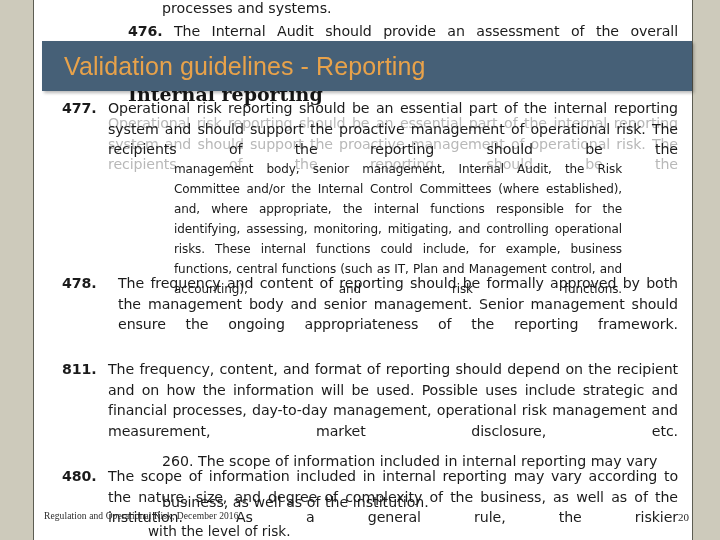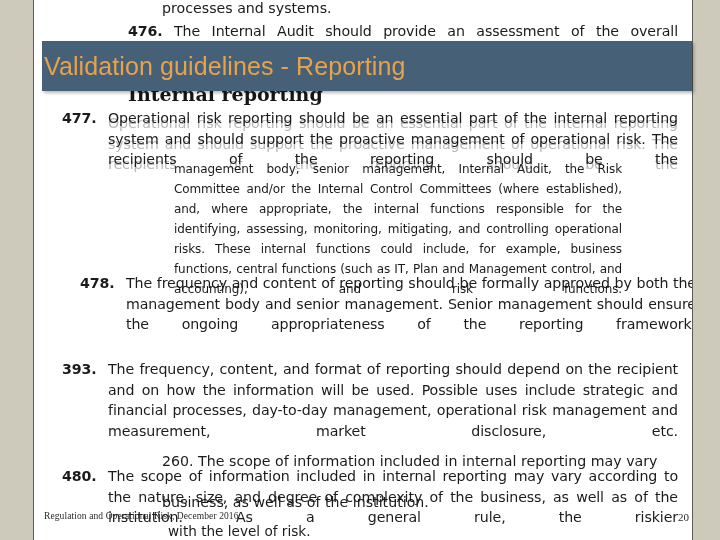--- a/index.html
+++ b/index.html
@@ -116,21 +116,21 @@
     background: #466077;
     box-shadow: 2px 2px 3px rgba(0,0,0,0.28);
     display: flex;
     align-items: center;
   }
   #title-bar .title-text {
     color: #e8a24a;
     font-family: "Liberation Sans", sans-serif;
     font-size: 25px;
     font-weight: 400;
-    padding-left: 2px;
+    padding-left: 22px;
     letter-spacing: 0.1px;
     white-space: nowrap;
   }
 
   
   #footer-note {
     position: absolute;
     left: 44px;
     top: 511px;
     font-family: "Liberation Serif", serif;
@@ -163,51 +163,51 @@
     <div class="scan-layer layer-ghost">
       <div class="para" style="left:22px; top:113px; width:622px;">
         <span class="num"></span>
         <span class="body">Operational risk reporting should be an essential part of the internal reporting system and should support the proactive management of operational risk. The recipients of the reporting should be the</span>
       </div>
       <div class="plainline" style="left:128px; top:451px; width:540px; text-align:justify;">260.   The scope of information included in internal reporting may vary</div>
       <div class="plainline" style="left:128px; top:492px;">business, as well as of the institution.</div>
     </div>
 
     <div class="scan-layer layer-mid">
-      <div class="plainline" style="left:134px; top:521px; font-size:13.6px;">with the level of risk.</div>
+      <div class="plainline" style="left:114px; top:521px; font-size:13.6px;">with the level of risk.</div>
     </div>
 
     <div class="scan-layer layer-front">
 
       <div class="plainline" style="left:128px; top:-2px;">processes and systems.</div>
 
       <div class="para" style="left:88px; top:21px; width:556px;">
         <span class="num">476.</span>
         <span class="body">The Internal Audit should provide an assessment of the overall</span>
       </div>
 
       <div class="heading" style="left:94px; top:83px;">Internal reporting</div>
 
-      <div class="para" style="left:22px; top:108px; width:622px;">
+      <div class="para" style="left:22px; top:98px; width:622px;">
         <span class="num">477.</span>
         <span class="body">Operational risk reporting should be an essential part of the internal reporting system and should support the proactive management of operational risk. The recipients of the reporting should be the</span>
       </div>
 
       <div class="para" style="left:88px; top:159px; width:500px; font-size:12px; line-height:20px;">
         <span class="num" style="width:52px;"></span>
         <span class="body">management body, senior management, Internal Audit, the Risk Committee and/or the Internal Control Committees (where established), and, where appropriate, the internal functions responsible for the identifying, assessing, monitoring, mitigating, and controlling operational risks. These internal functions could include, for example, business functions, central functions (such as IT, Plan and Management control, and accounting), and risk functions.</span>
       </div>
 
-      <div class="para" style="left:40px; top:273px; width:622px;">
+      <div class="para" style="left:22px; top:273px; width:622px;gap:10px;">
         <span class="num">478.</span>
         <span class="body">The frequency and content of reporting should be formally approved by both the management body and senior management. Senior management should ensure the ongoing appropriateness of the reporting framework.</span>
       </div>
 
       <div class="para" style="left:22px; top:359px; width:622px;">
-        <span class="num">393.</span>
+        <span class="num">811.</span>
         <span class="body">The frequency, content, and format of reporting should depend on the recipient and on how the information will be used. Possible uses include strategic and financial processes, day-to-day management, operational risk management and measurement, market disclosure, etc.</span>
       </div>
 
       <div class="para" style="left:22px; top:466px; width:622px;">
         <span class="num">480.</span>
         <span class="body">The scope of information included in internal reporting may vary according to the nature, size, and degree of complexity of the business, as well as of the institution. As a general rule, the riskier</span>
       </div>
 
     </div>
   </div>

